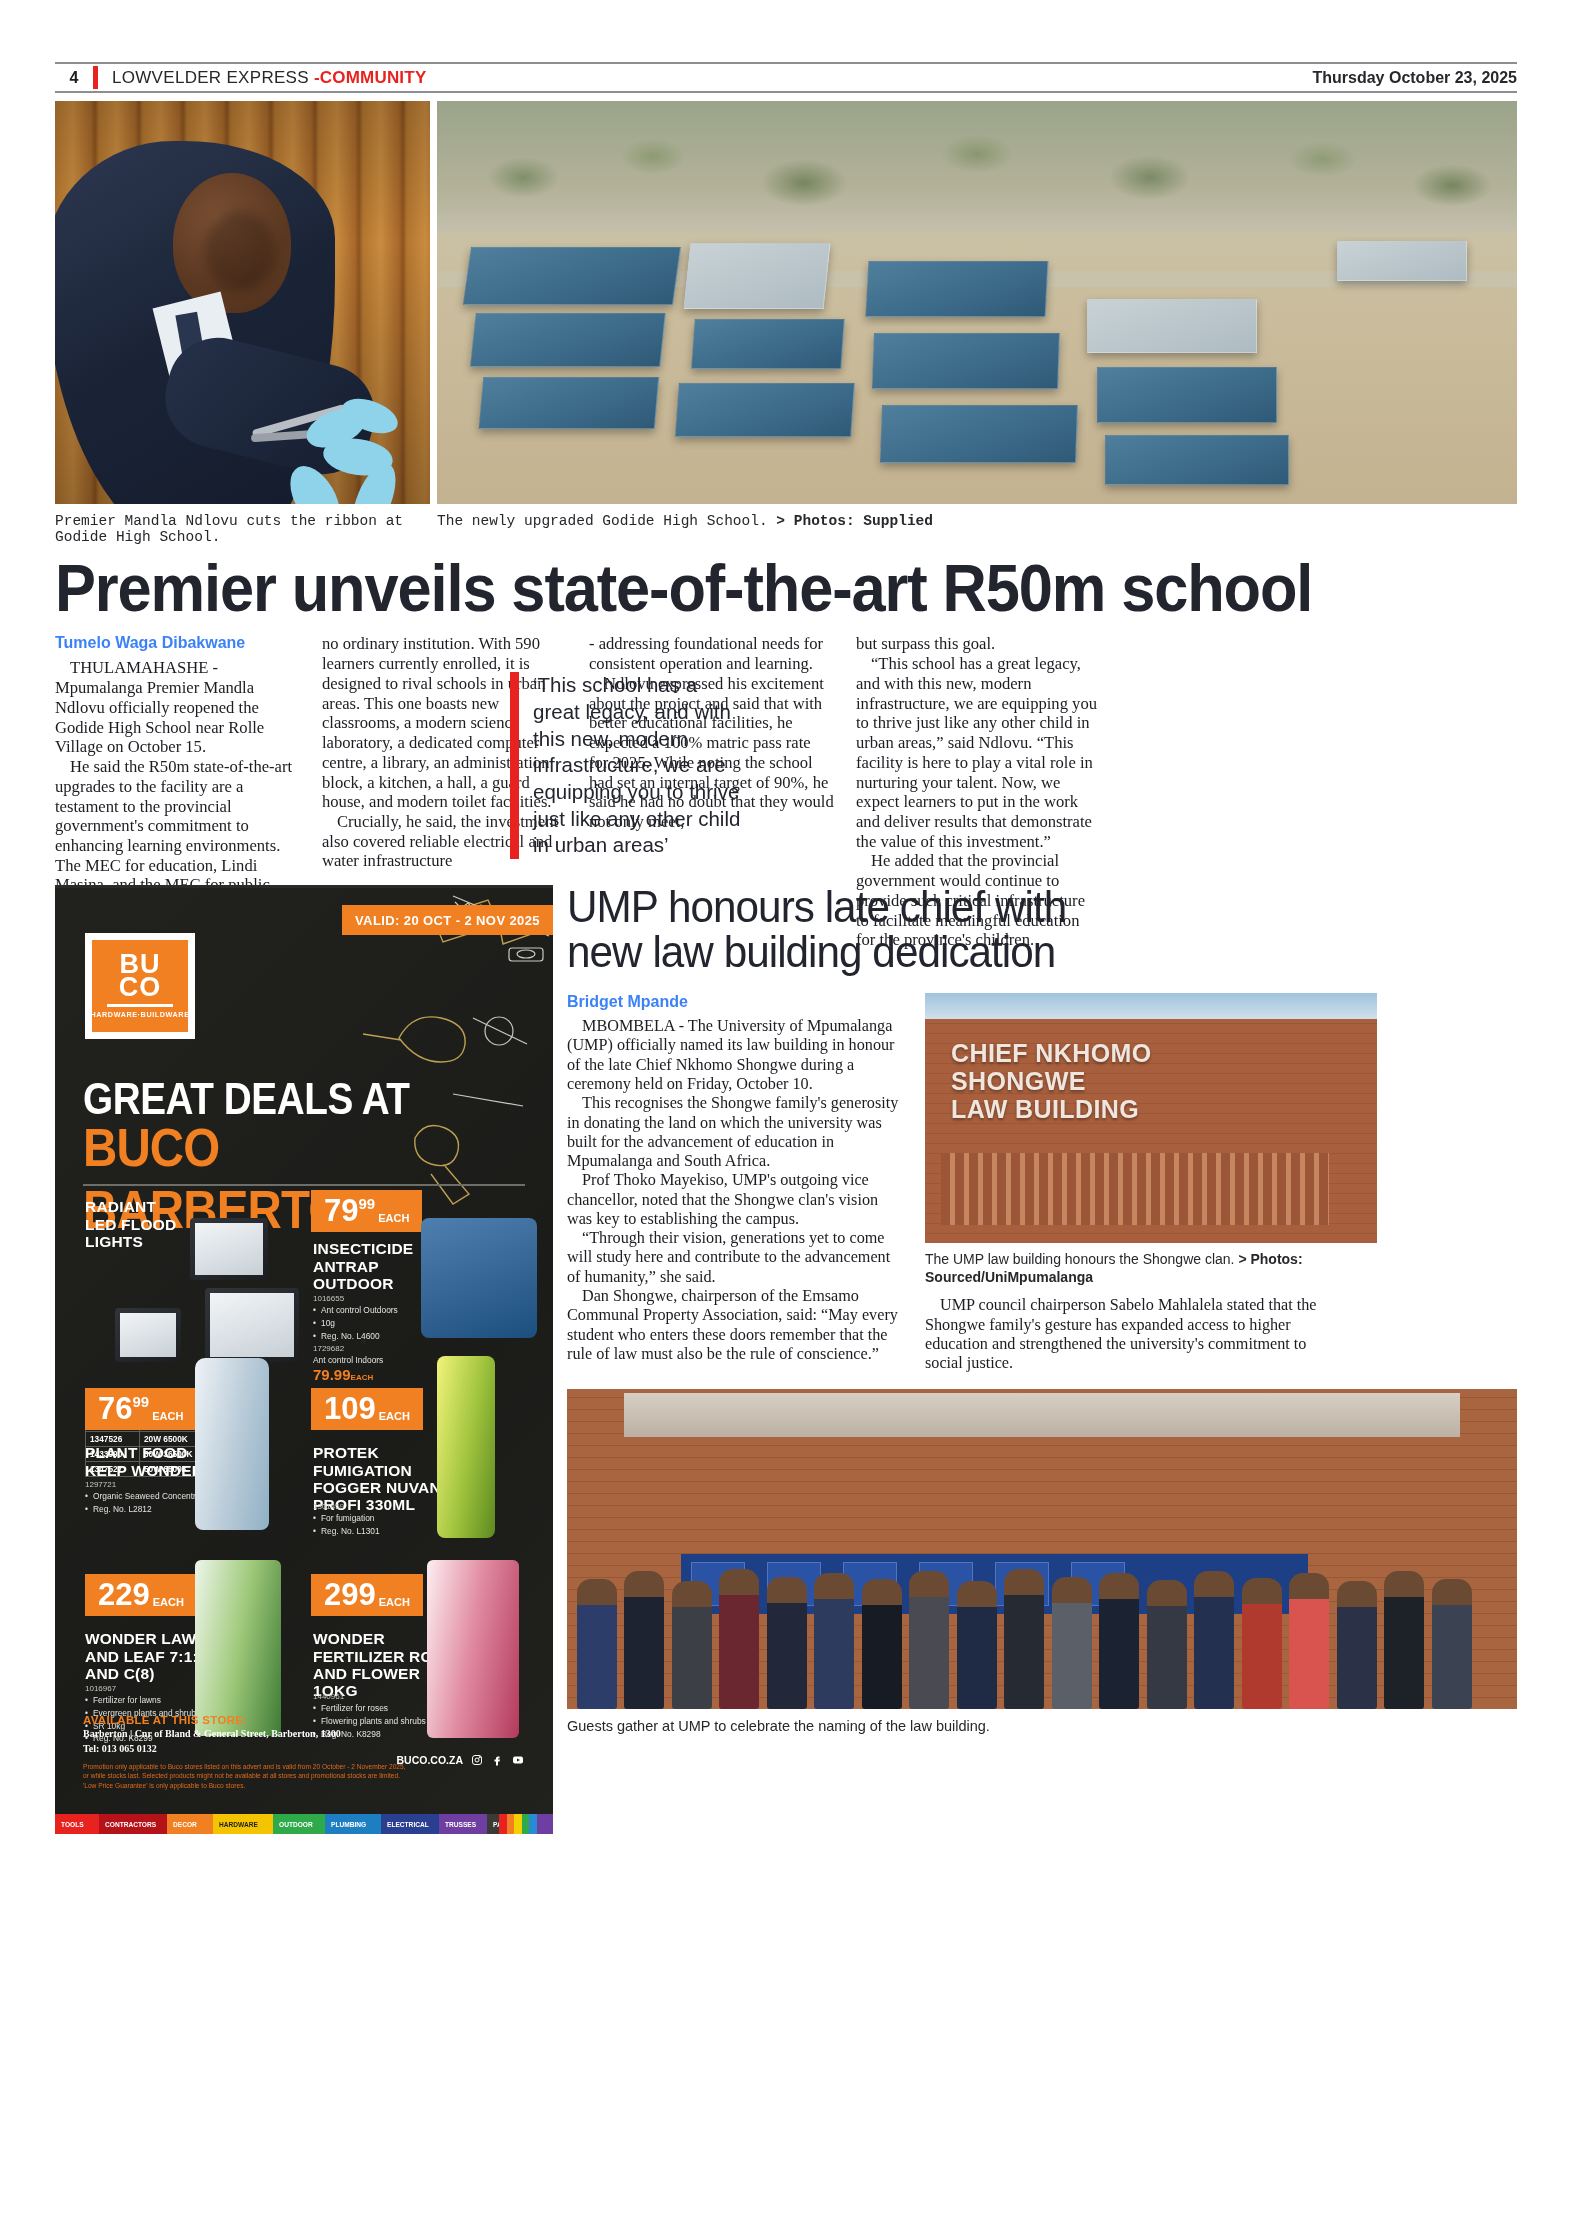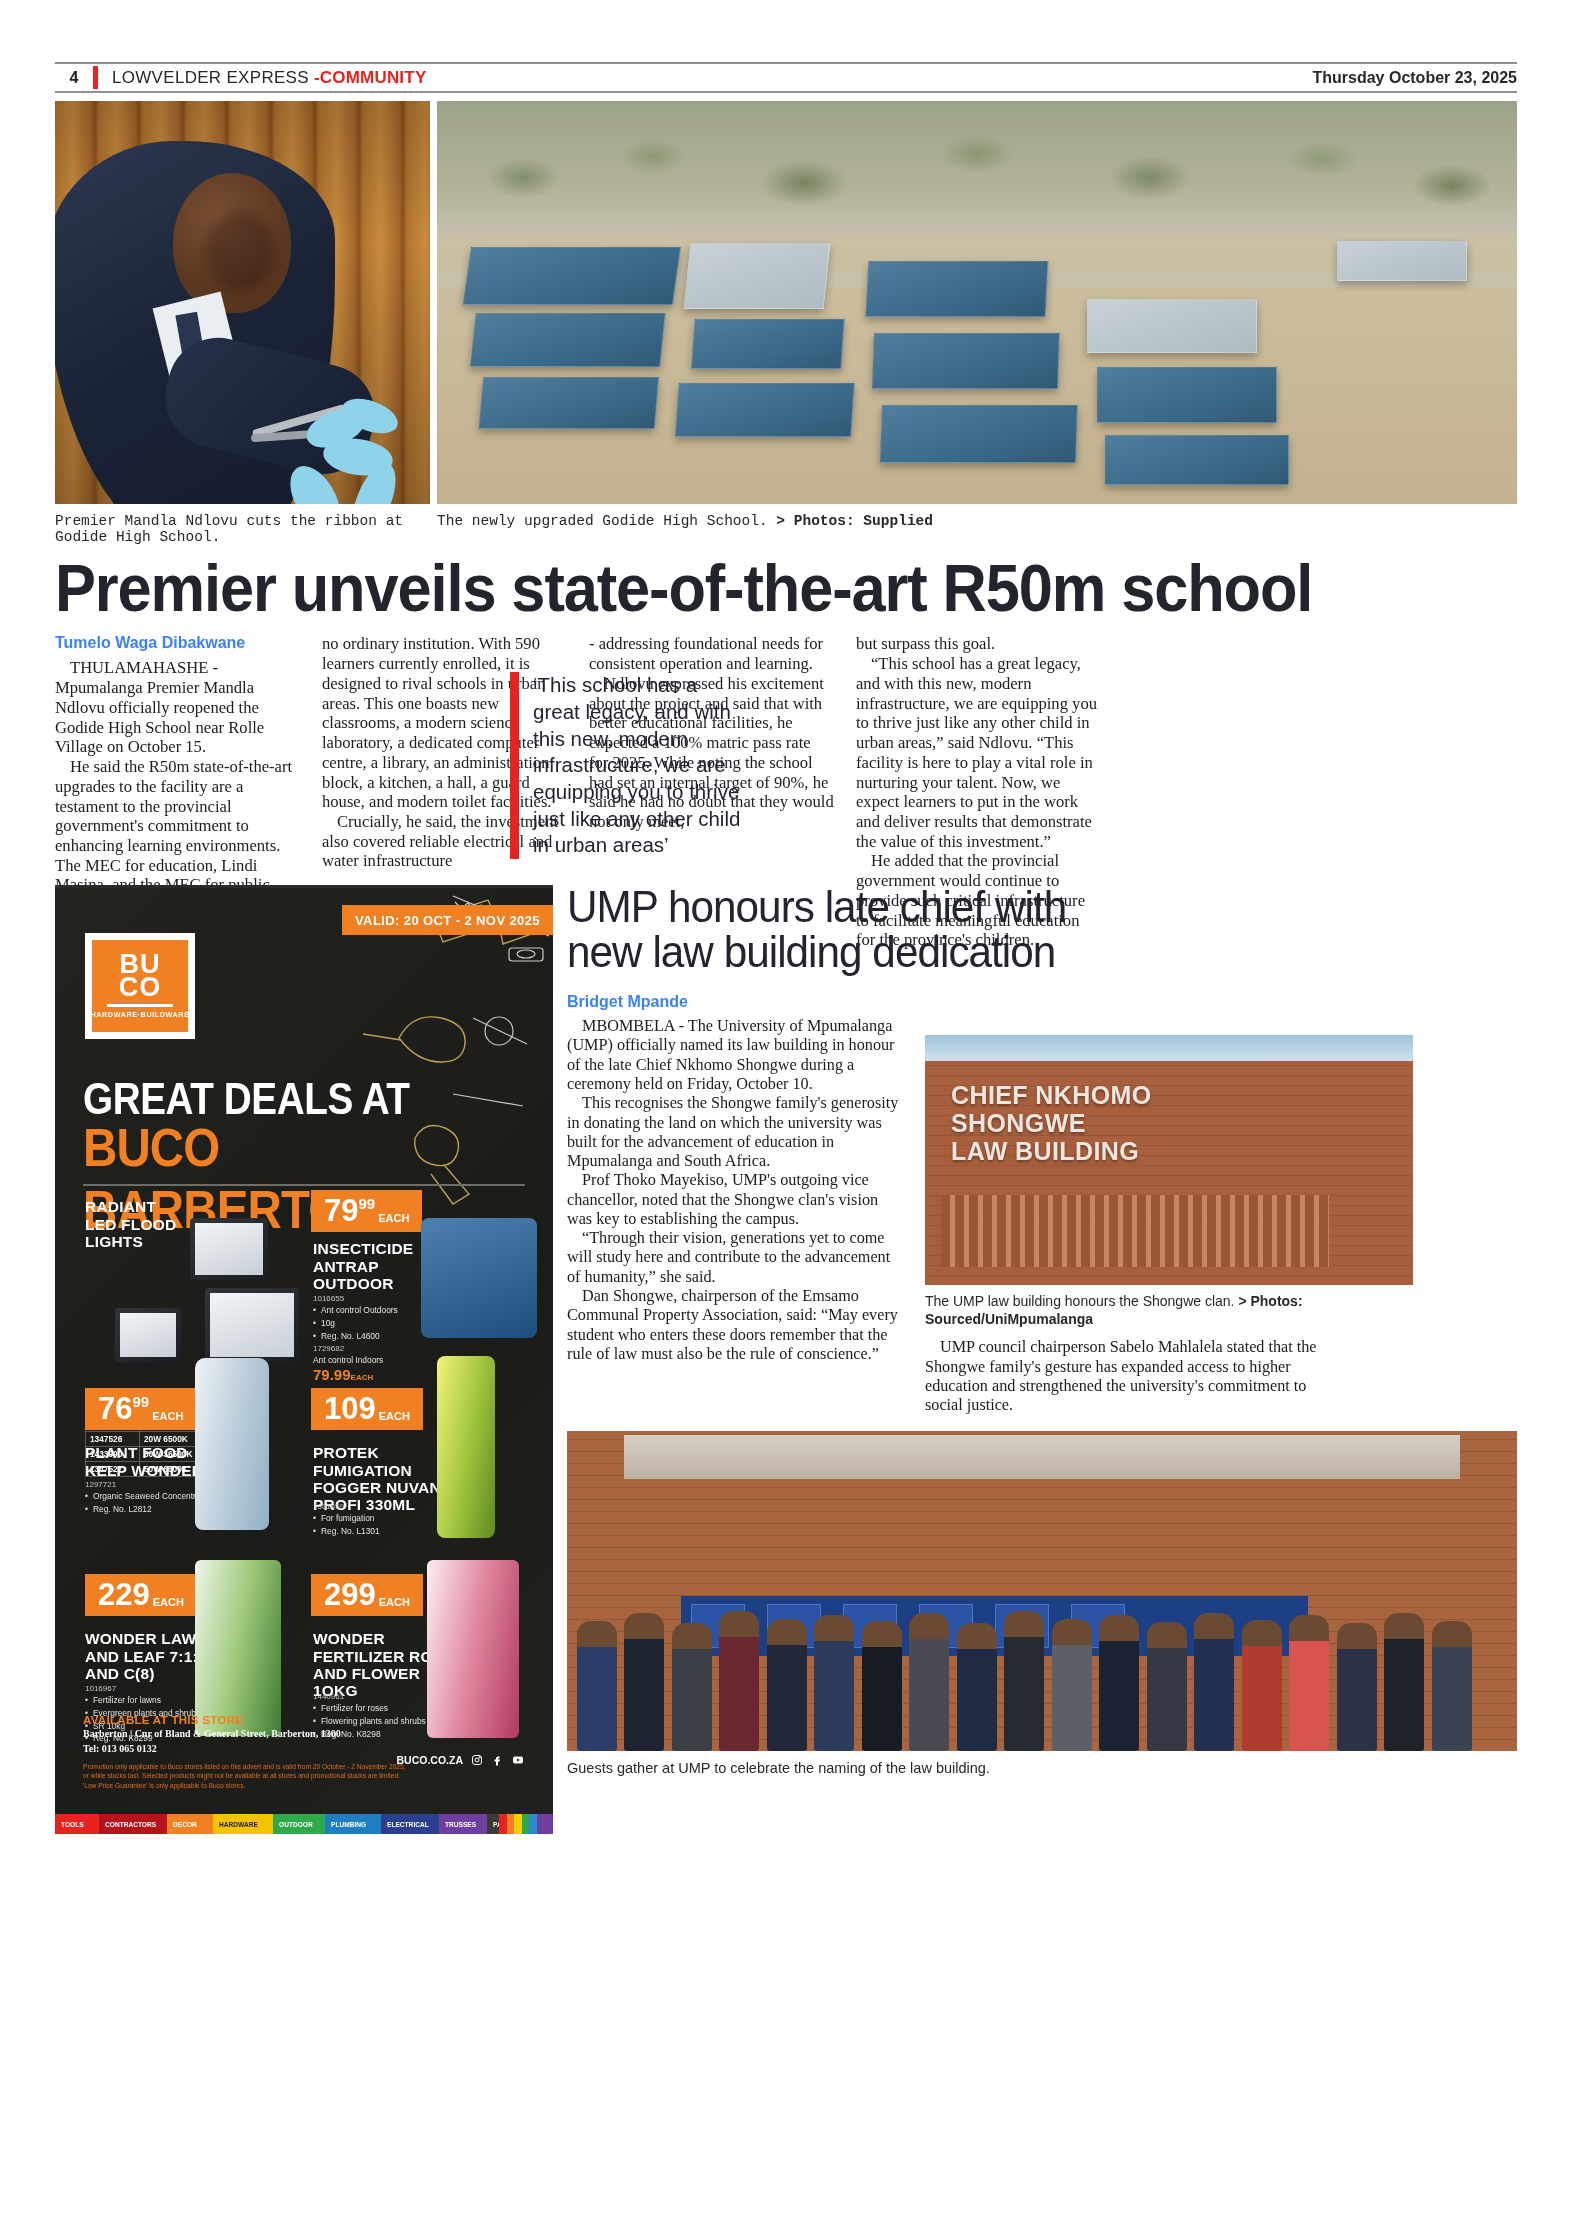--- a/index.html
+++ b/index.html
@@ -171,21 +171,21 @@
   .rainbow{position:absolute;right:0;bottom:0;width:54px;height:20px;
     background:linear-gradient(90deg,#e8231f 0 14%,#f08021 14% 28%,#f5d000 28% 42%,#2faa4a 42% 56%,#2a8ad4 56% 70%,#6e3fa0 70% 100%);}
 
   
   h2.head2{font-family:"Liberation Sans",sans-serif;font-weight:normal;font-size:44px;line-height:1.02;
            letter-spacing:-1px;color:#22252e;transform:scaleX(.96);transform-origin:left;}
   .ump-body{display:flex;gap:18px;margin-top:18px;}
   .ump-col{width:340px;}
   .ump-col p{font-family:"Liberation Serif",serif;font-size:16.2px;line-height:1.19;text-indent:15px;}
   .ump-right{width:420px;}
-  .ump-photo{width:488px;height:250px;position:relative;overflow:hidden;background:#b06a4a;margin-top:42px;}
+  .ump-photo{width:452px;height:250px;position:relative;overflow:hidden;background:#b06a4a;}
   .brickwall{position:absolute;inset:0;background:
      repeating-linear-gradient(0deg, #a75f3d 0 9px, #9a5637 9px 10px),
      repeating-linear-gradient(90deg, rgba(0,0,0,.08) 0 22px, rgba(255,255,255,.05) 22px 23px);}
   .sky{position:absolute;left:0;top:0;width:100%;height:26px;background:linear-gradient(180deg,#9fc4dd,#cfe0ea);}
   .signtext{position:absolute;left:26px;top:46px;font-family:"Liberation Sans",sans-serif;font-weight:bold;
             font-size:25px;line-height:1.12;color:#efe6df;letter-spacing:.4px;text-shadow:0 2px 3px rgba(0,0,0,.35);}
   .lattice{position:absolute;left:16px;bottom:18px;width:388px;height:72px;
     background:repeating-linear-gradient(90deg,#9a5637 0 9px, #c98a62 9px 14px),
                repeating-linear-gradient(0deg,#8d4e32 0 10px, #b8764f 10px 15px);opacity:.92;}
   .ump-cap{font-family:"Liberation Sans",sans-serif;font-size:14px;line-height:1.26;margin-top:8px;color:#27272c;}

